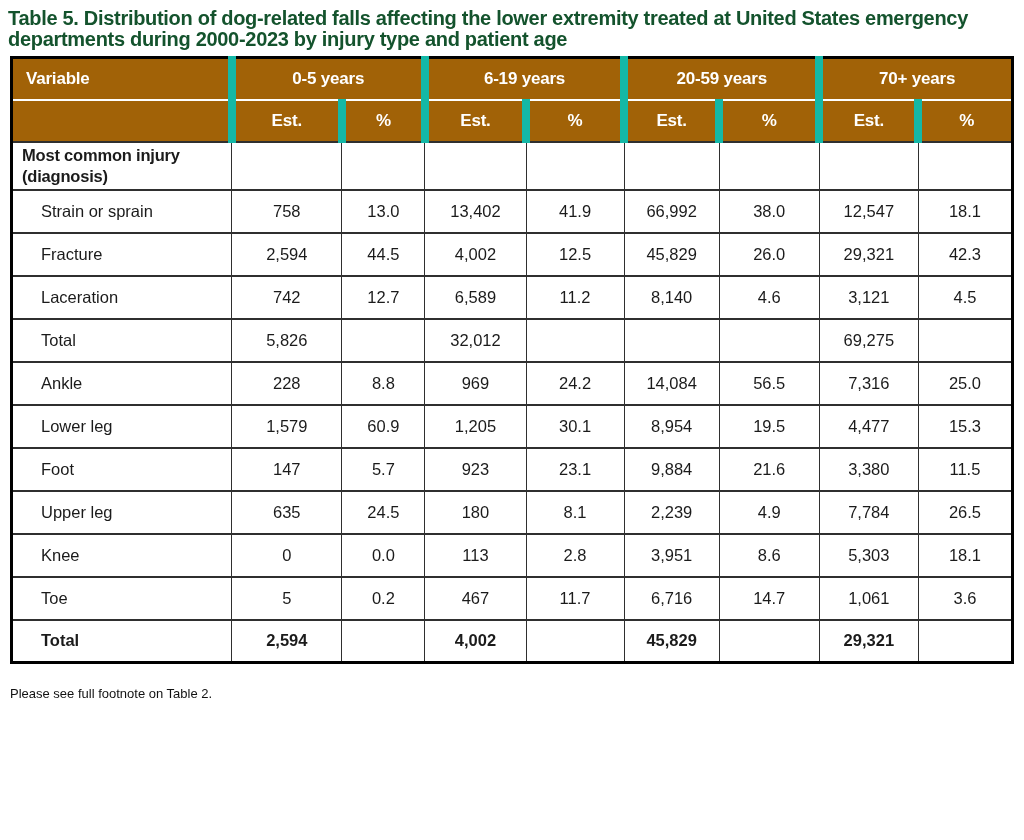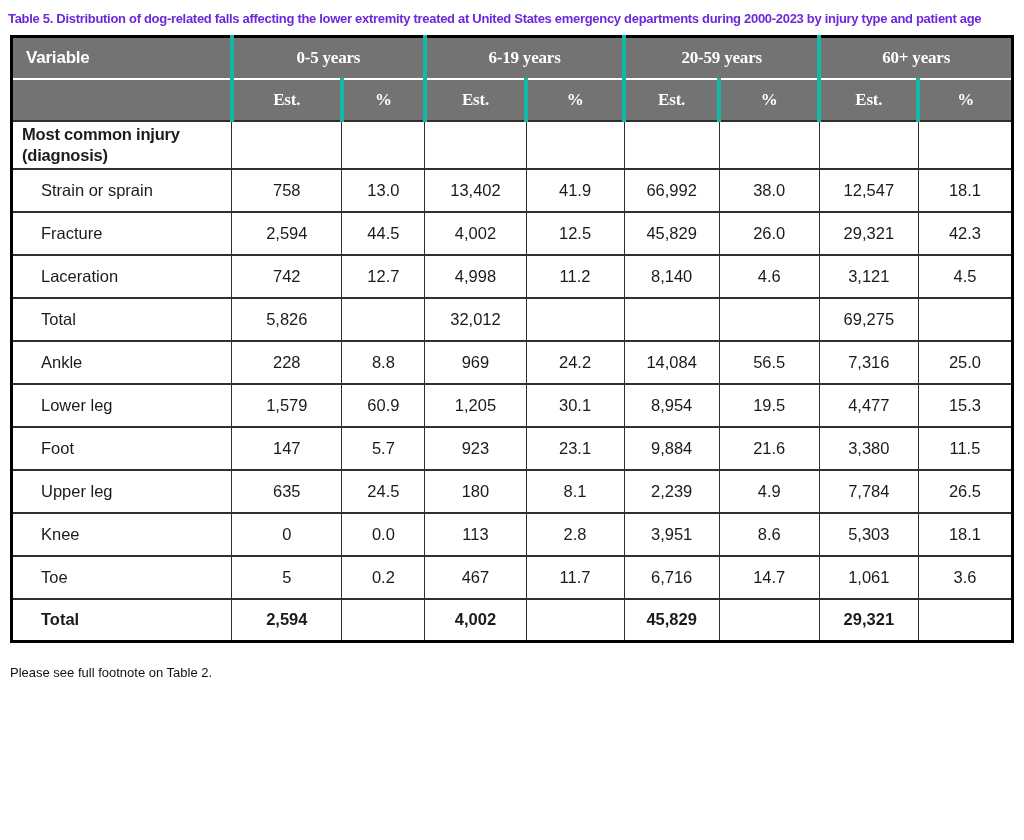--- a/index.html
+++ b/index.html
@@ -15,52 +15,52 @@
   .page {
     width: 1024px;
     height: 840px;
     background: #ffffff;
     position: relative;
     box-sizing: border-box;
   }
   .table-title {
     margin: 8px 6px 6px 8px;
     width: 1008px;
-    font-size: 13px;
+    font-size: 20px;
     line-height: 21px;
     font-weight: bold;
     letter-spacing: -0.3px;
-    color: #6d28d9;
+    color: #14532d;
   }
   table.data-table {
     table-layout: fixed;
     border-collapse: collapse;
     width: 1004px;
     margin-left: 10px;
     border: 3px solid #000000;
   }
   
   thead th {
-    background: #737373;
+    background: #a16207;
     color: #ffffff;
     font-weight: bold;
     font-size: 17px;
     letter-spacing: -0.2px;
     padding: 0;
     vertical-align: middle;
     text-align: center;
     border: 0;
   }
   thead tr { height: 42px; }
   thead tr.hdr-row-1 th { border-bottom: 2px solid #ffffff; }
   thead th.variable-hdr {
     text-align: left;
     padding-left: 13px;
   }
-  thead th.white-sep { border-left: 4px solid #14b8a6; font-family: Liberation Serif, serif; }
+  thead th.white-sep { border-left: 8px solid #14b8a6; }
   
   tbody td {
     border: 1.5px solid #2f2f2f;
     border-top-width: 2px;
     border-bottom-width: 2px;
     font-size: 16.5px;
     vertical-align: middle;
     padding: 2px 3px;
     background: #ffffff;
   }
@@ -108,21 +108,21 @@
       <col style="width:10%">
       <col style="width:9.9%">
       <col style="width:9.4%">
     </colgroup>
     <thead>
       <tr class="hdr-row-1">
         <th class="variable-hdr">Variable</th>
         <th colspan="2" class="white-sep">0-5 years</th>
         <th colspan="2" class="white-sep">6-19 years</th>
         <th colspan="2" class="white-sep">20-59 years</th>
-        <th colspan="2" class="white-sep">60+ years</th>
+        <th colspan="2" class="white-sep">70+ years</th>
       </tr>
       <tr class="hdr-row-2">
         <th></th>
         <th class="white-sep">Est.</th>
         <th class="white-sep">%</th>
         <th class="white-sep">Est.</th>
         <th class="white-sep">%</th>
         <th class="white-sep">Est.</th>
         <th class="white-sep">%</th>
         <th class="white-sep">Est.</th>
@@ -161,21 +161,21 @@
           <td class="num-cell">12.5</td>
           <td class="num-cell">45,829</td>
           <td class="num-cell">26.0</td>
           <td class="num-cell">29,321</td>
           <td class="num-cell">42.3</td>
         </tr>
         <tr class="data-row">
           <td class="row-label">Laceration</td>
           <td class="num-cell">742</td>
           <td class="num-cell">12.7</td>
-          <td class="num-cell">4,998</td>
+          <td class="num-cell">6,589</td>
           <td class="num-cell">11.2</td>
           <td class="num-cell">8,140</td>
           <td class="num-cell">4.6</td>
           <td class="num-cell">3,121</td>
           <td class="num-cell">4.5</td>
         </tr>
         <tr class="data-row">
           <td class="row-label">Total</td>
           <td class="num-cell">5,826</td>
           <td class="num-cell"></td>

